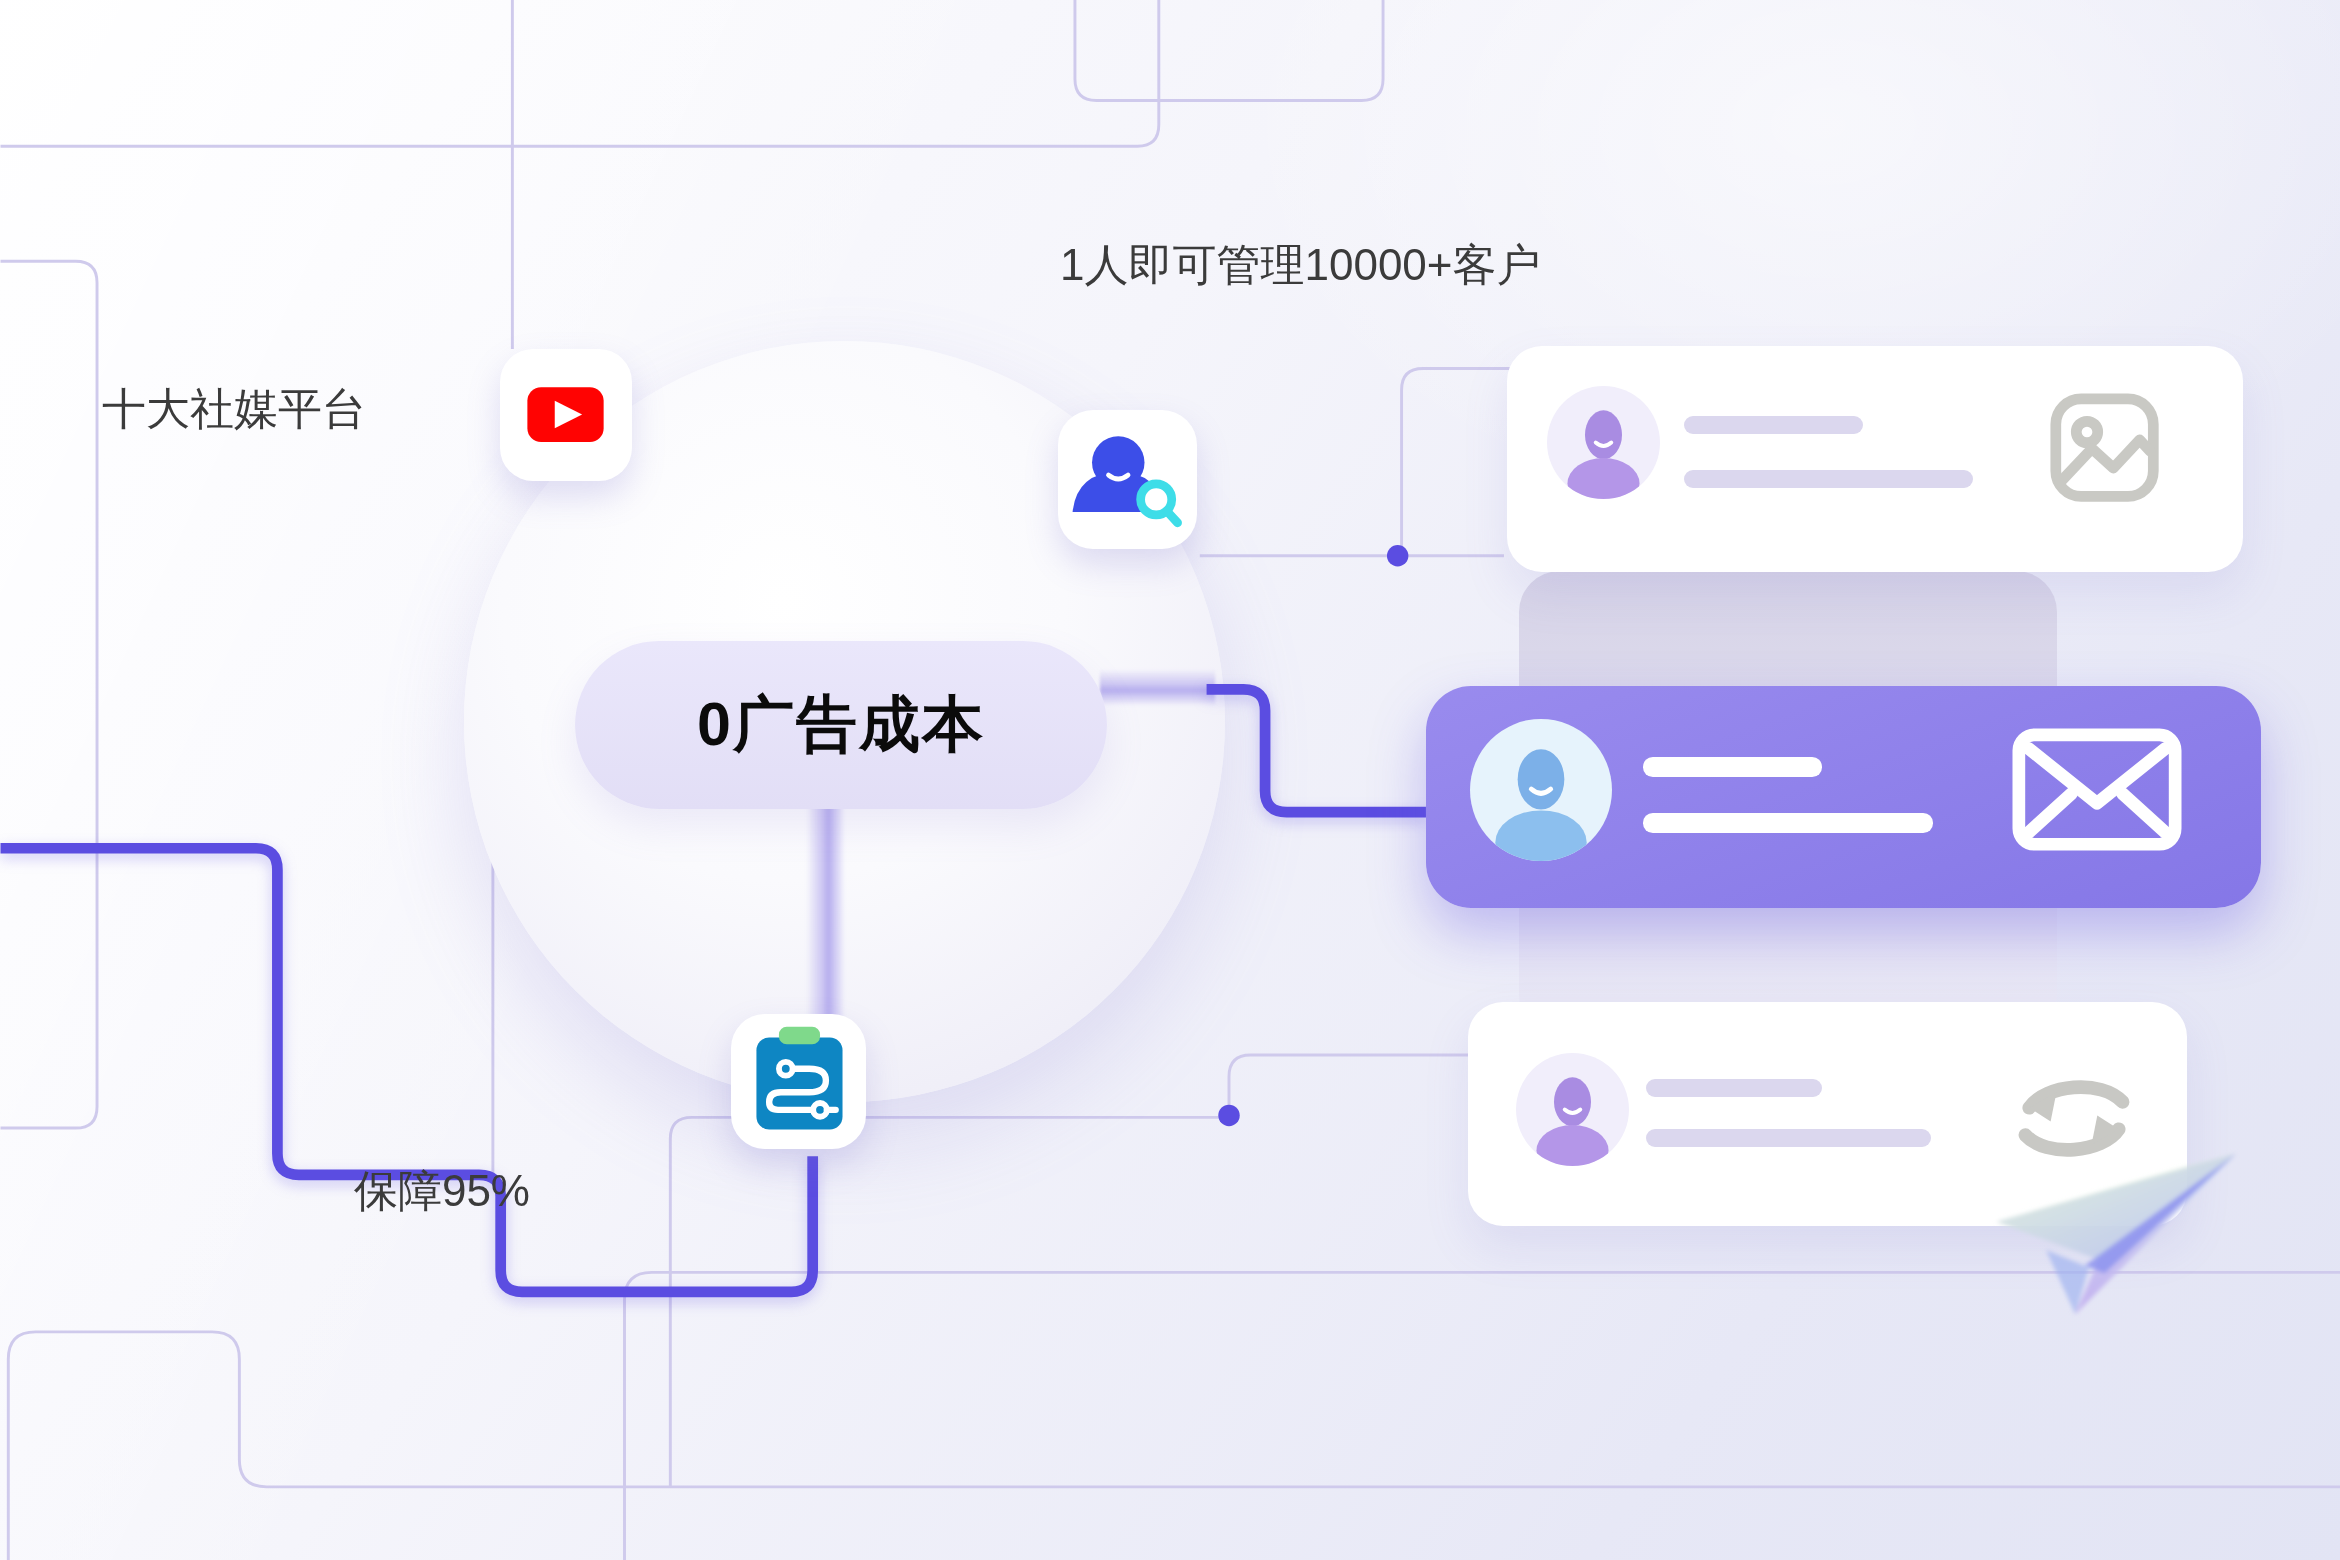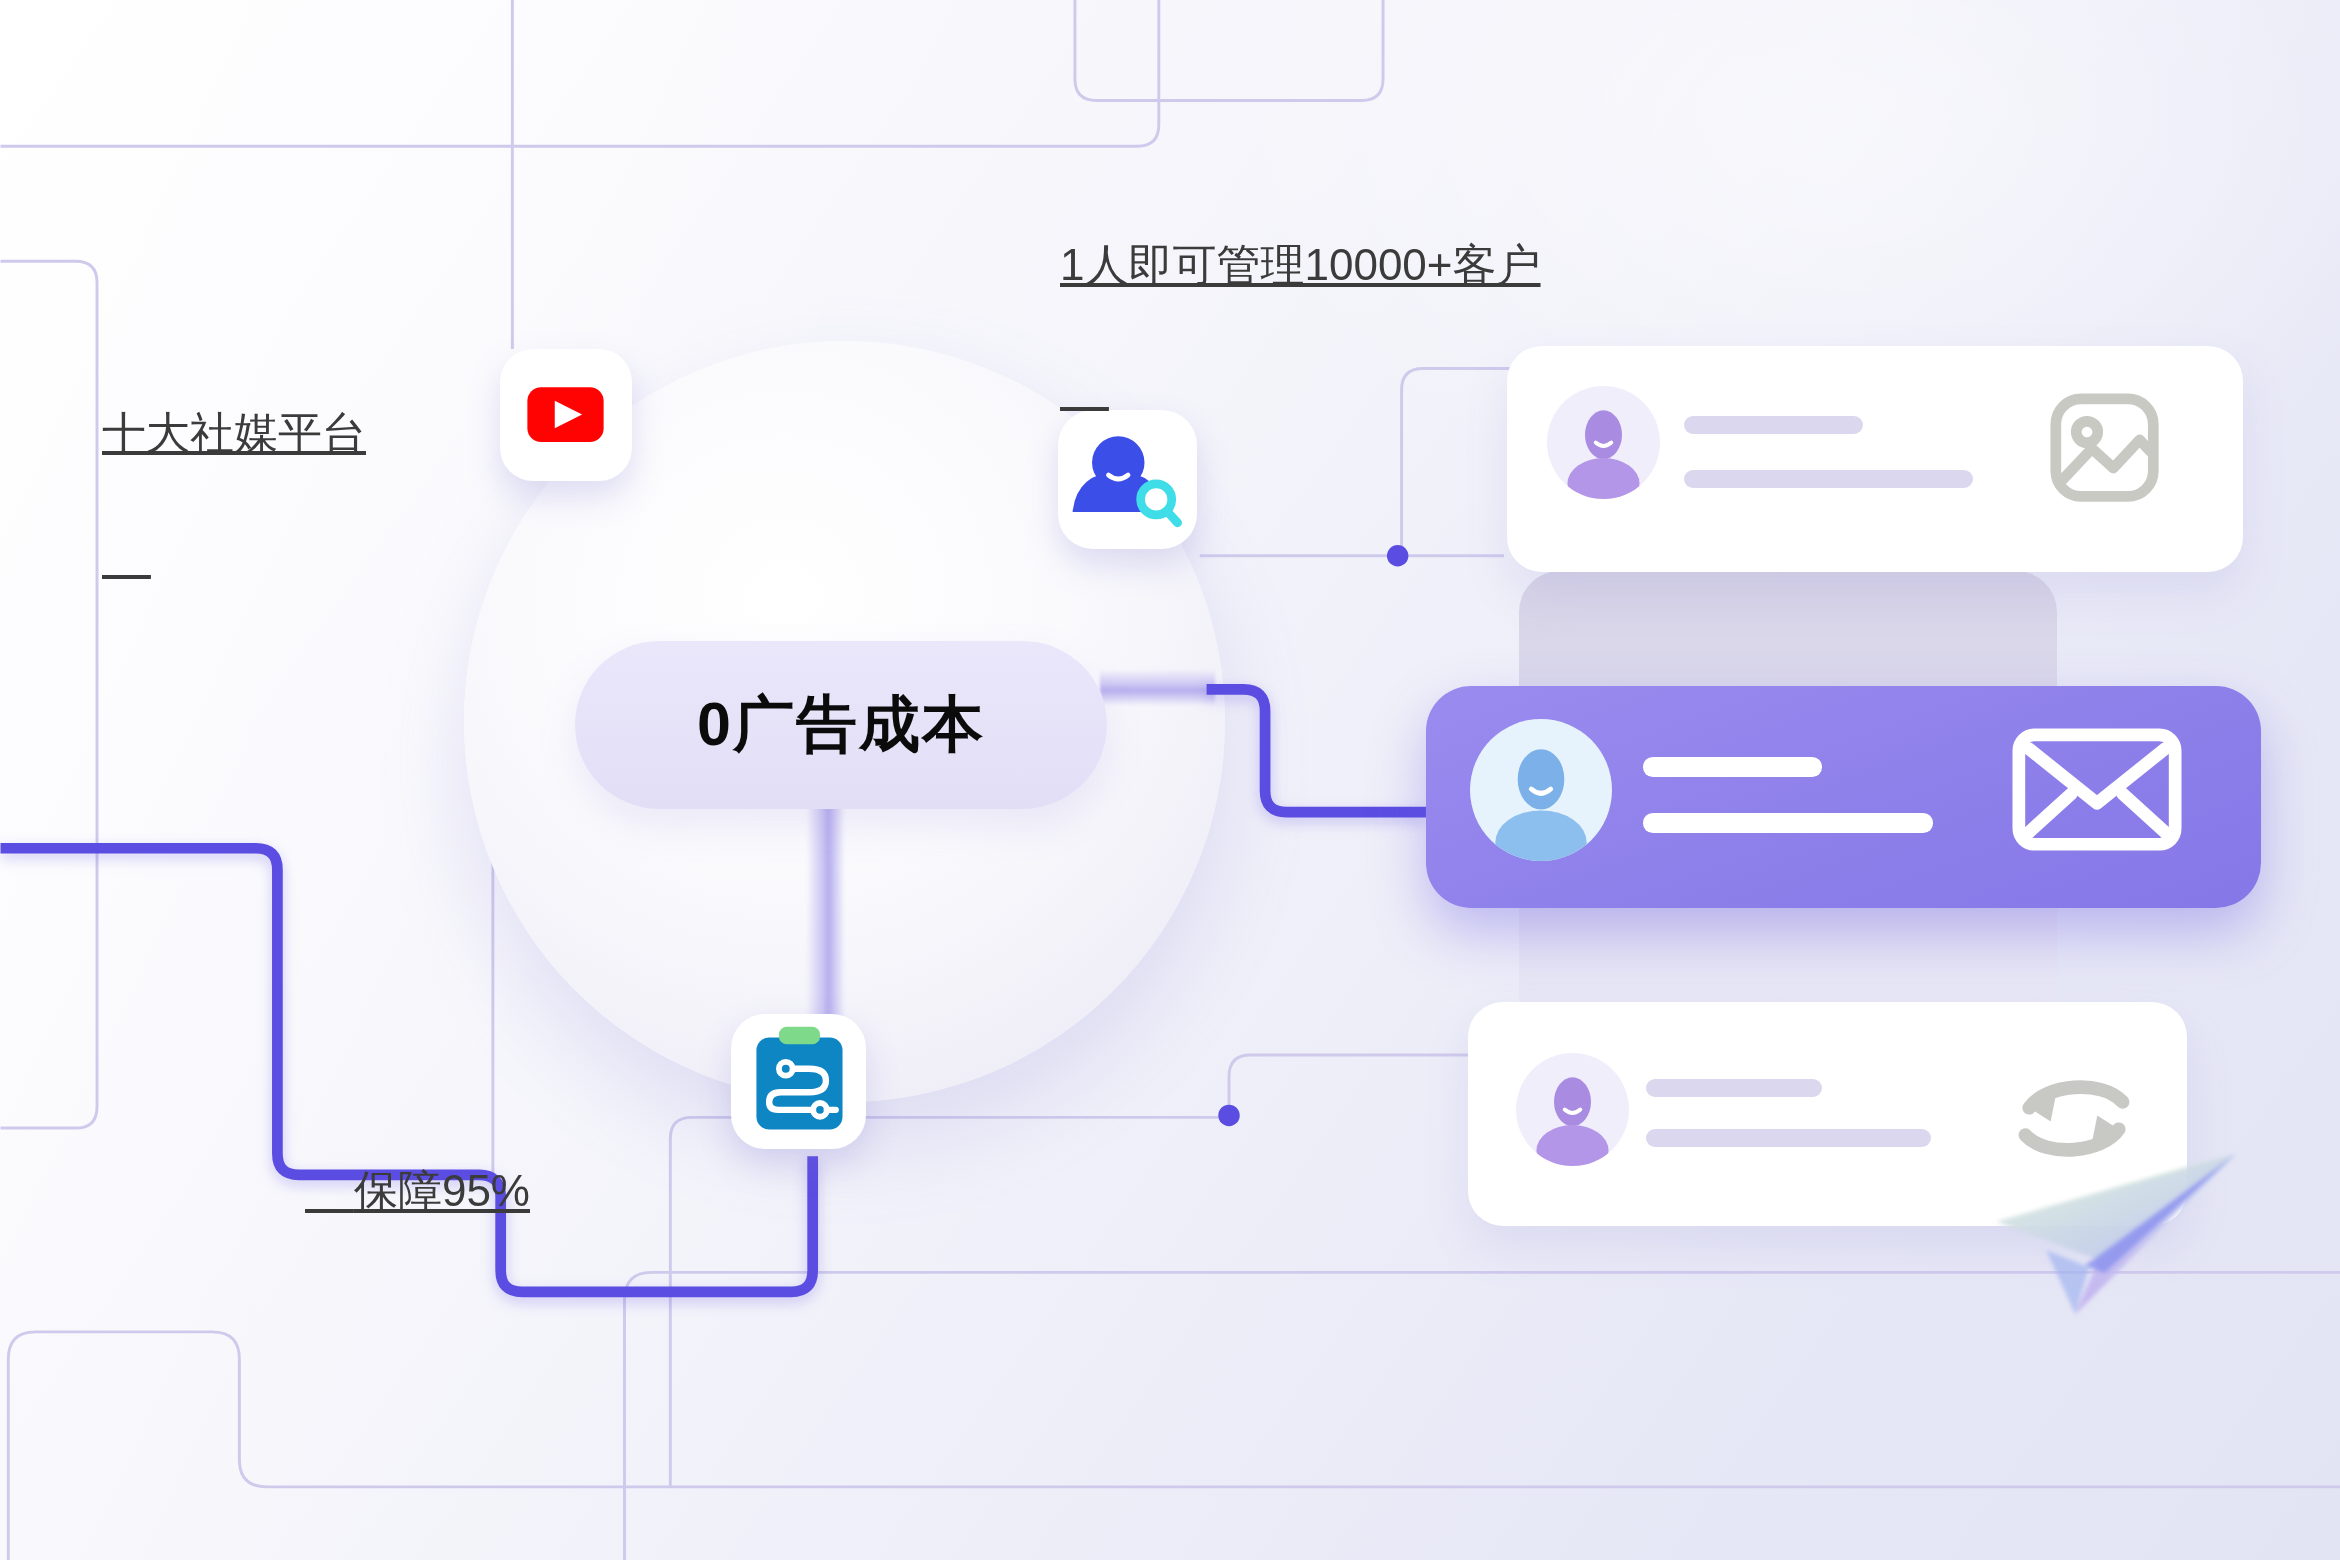--- a/index.html
+++ b/index.html
@@ -43,22 +43,22 @@
     box-shadow:0 21.5px 45px rgba(125,115,205,.13);}
   #card-top{left:1507px;top:346px;width:736px;height:226px;}
   #card-mid{left:1426px;top:686px;width:835px;height:222px;border-radius:45px;
     background:linear-gradient(160deg,#998bee 0%,#8577e7 100%);
     box-shadow:0 25px 54px rgba(104,88,225,.35);}
   #card-bottom{left:1468px;top:1002px;width:719px;height:224px;}
   .bar{position:absolute;border-radius:9.8px;background:#dbd7ee;}
   #card-mid .bar{background:#ffffff;}
   .avatar{position:absolute;}
 
-  .annotation{position:absolute;color:#3b3b3b;font-size:44px;line-height:62px;font-weight:500;white-space:pre;text-decoration:underline;}
-  #ann-social{left:102px;top:402px;}
+  .annotation{position:absolute;color:#3b3b3b;font-size:44px;line-height:62px;font-weight:500;white-space:pre;}
+  #ann-social{left:102px;top:378px;}
   #ann-manage{left:1060px;top:234px;}
   #ann-server{left:305px;top:1036px;}
 </style>
 </head>
 <body>
 
 <div class="canvas">
   <div class="sheen"></div>
 
   <svg class="layer" width="2341" height="1560" viewBox="0 0 2400 1600">

